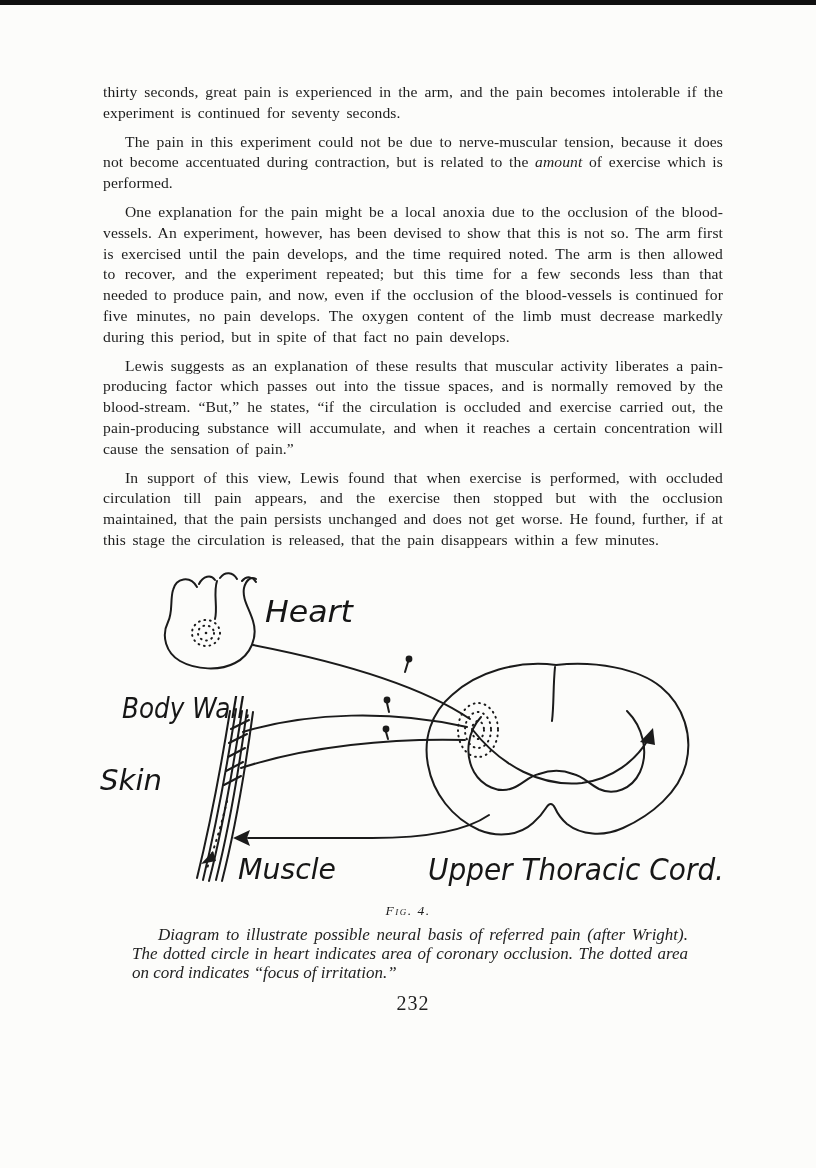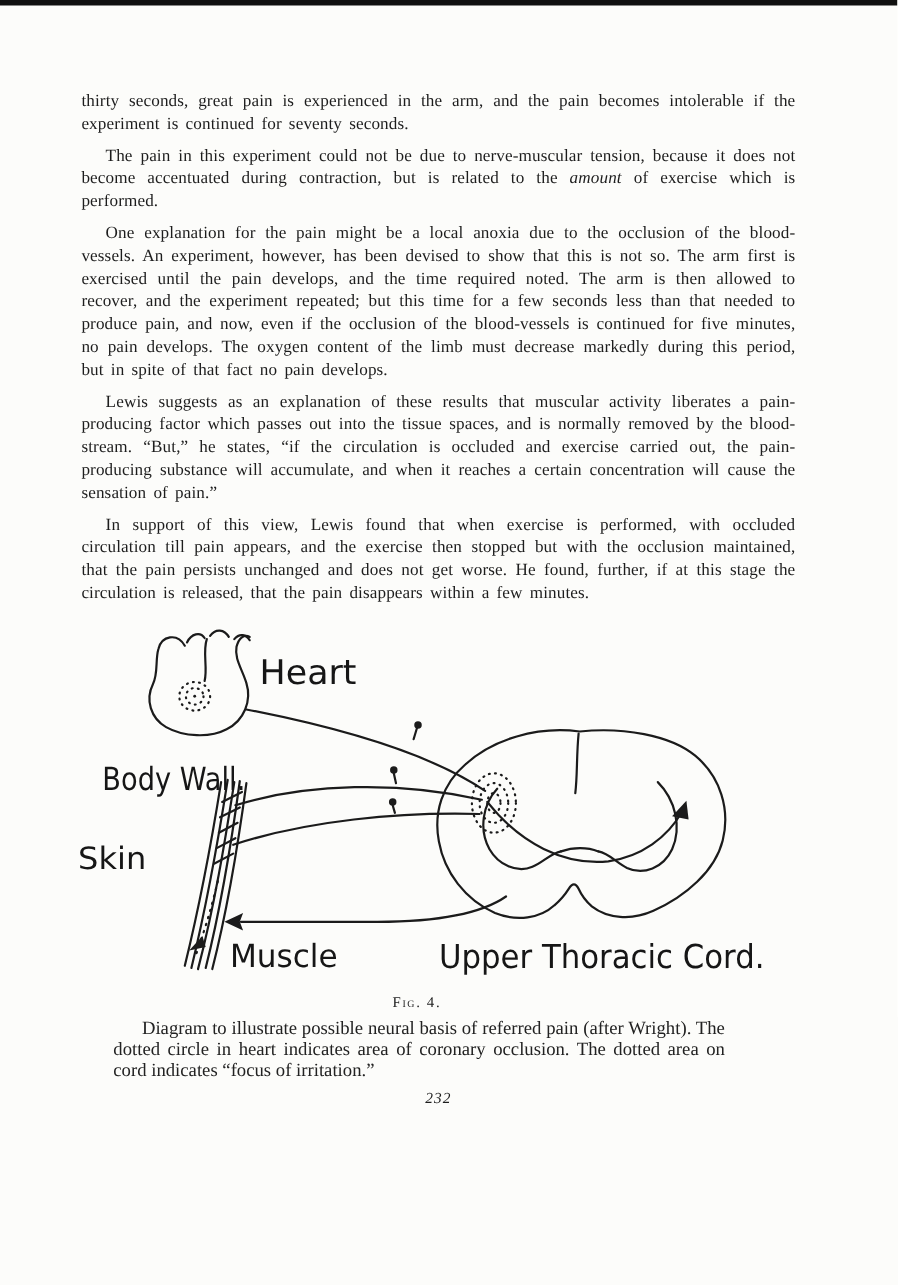--- a/index.html
+++ b/index.html
@@ -1,35 +1,35 @@
 <!DOCTYPE html>
 <html><head>
 <meta charset="utf-8">
 <style>
   html,body{margin:0;padding:0;background:#ffffff;}
   .page{position:relative;width:816px;height:1168px;background:#fcfcfa;overflow:hidden;
         font-family:"Liberation Serif",serif;color:#1d1d1d;}
   .scan-edge{position:absolute;top:0;left:0;width:100%;height:5px;background:#101010;}
-  .content{padding:82px 93px 0 74px;}
+  .content{padding:82px 93px 0 103px;}
   .para{font-size:15.6px;line-height:20.8px;text-align:justify;margin:0 0 8px 0;
         word-spacing:2.5px;letter-spacing:0.1px;}
   .para.indent{text-indent:22px;}
   .para em{font-style:italic;}
-  .figure{margin:18px 0 0 -103px;width:816px;}
+  .figure{margin:18px 0 0 -103px;width:816px;font-style:italic;}
   .diagram{display:block;}
   .stroke{fill:none;stroke:#1b1b1b;stroke-width:2;stroke-linecap:round;stroke-linejoin:round;}
   .dotted{stroke-dasharray:0.8 4.8;}
   .dotted2{stroke-dasharray:1.2 5.5;}
   .dotfill{fill:#1b1b1b;stroke:none;}
   .hand{font-family:"DejaVu Sans",sans-serif;fill:#161616;}
   figcaption{margin-top:4px;}
   .cap-title{text-align:center;font-size:13.5px;font-variant:small-caps;letter-spacing:1.5px;}
   .cap-text{font-size:17px;line-height:19px;text-align:justify;margin:6px 128px 0 132px;
             text-indent:26px;color:#222;}
-  .page-number{text-align:center;font-size:14px;margin-top:10px;letter-spacing:1px;font-style:italic;}
+  .page-number{text-align:center;font-size:20px;margin-top:10px;letter-spacing:1px;}
 </style>
 </head>
 <body>
 
 <div class="page">
   <div class="scan-edge"></div>
   <main class="content">
 
     <p class="para">thirty seconds, great pain is experienced in the arm, and the pain becomes intolerable if the experiment is continued for seventy seconds.</p>
 

